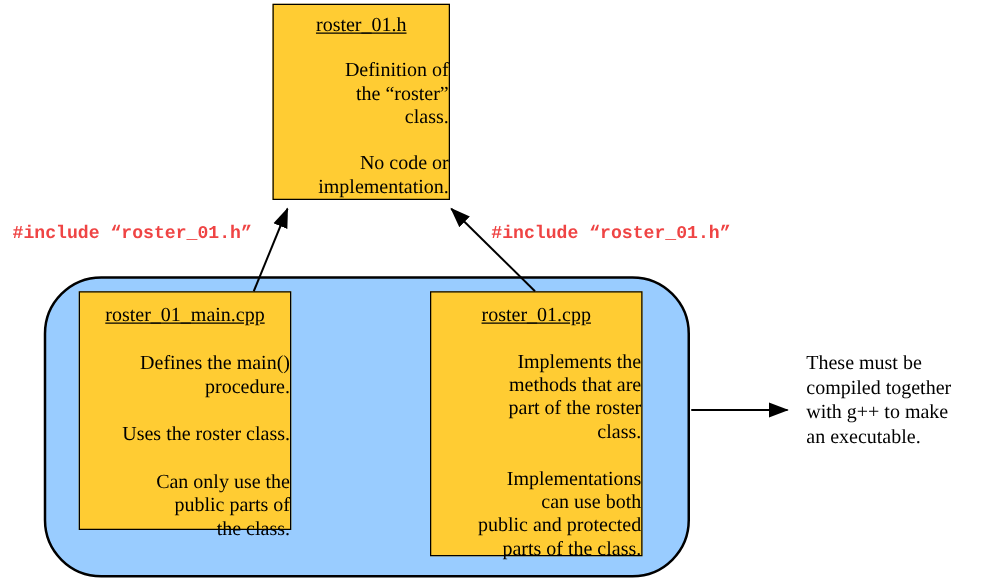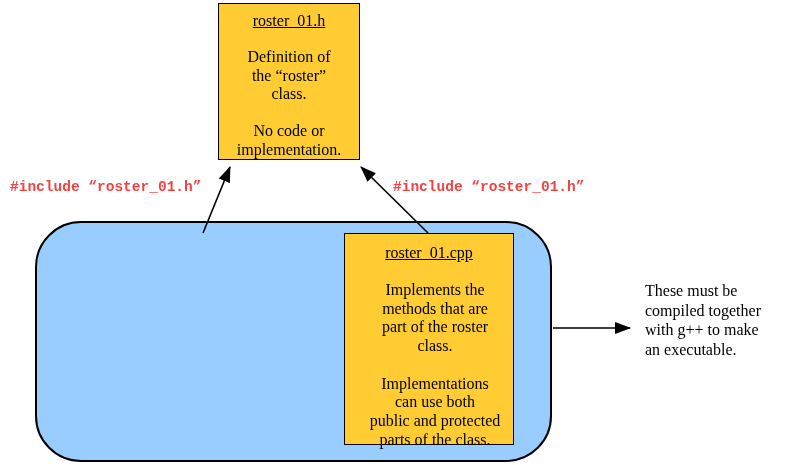--- a/index.html
+++ b/index.html
@@ -38,20 +38,21 @@
   .file-box .title {
     display: block;
     padding-top: 9px;
     text-decoration: underline;
     white-space: nowrap;
   }
   .file-box .body {
     display: block;
     margin-top: 19px;
     white-space: pre-line;
+    text-align: right;
   }
 
   .box-header { left: 218px; top: 3px; width: 142px; height: 157px; }
   .box-header .title { padding-top: 7px; }
   .box-header .body { margin-top: 18px; line-height: 18.5px; }
   .box-main   { left: 63px;  top: 233px; width: 170px; height: 191px; }
   .box-impl   { left: 344px; top: 233px; width: 170px; height: 212px; }
   .box-impl .body { line-height: 18.7px; margin-left: 12px; }
 
   .include-label {
@@ -89,20 +90,31 @@
   <div class="file-box box-header">
     <span class="title">roster_01.h</span>
     <span class="body">Definition of
 the “roster”
 class.
 
 No code or
 implementation.</span>
   </div>
 
+  <div class="file-box box-main">
+    <span class="title">roster_01_main.cpp</span>
+    <span class="body">Defines the main()
+procedure.
+
+Uses the roster class.
+
+Can only use the
+public parts of
+the class.</span>
+  </div>
 
   <div class="file-box box-impl">
     <span class="title">roster_01.cpp</span>
     <span class="body">Implements the
 methods that are
 part of the roster
 class.
 
 Implementations
 can use both

